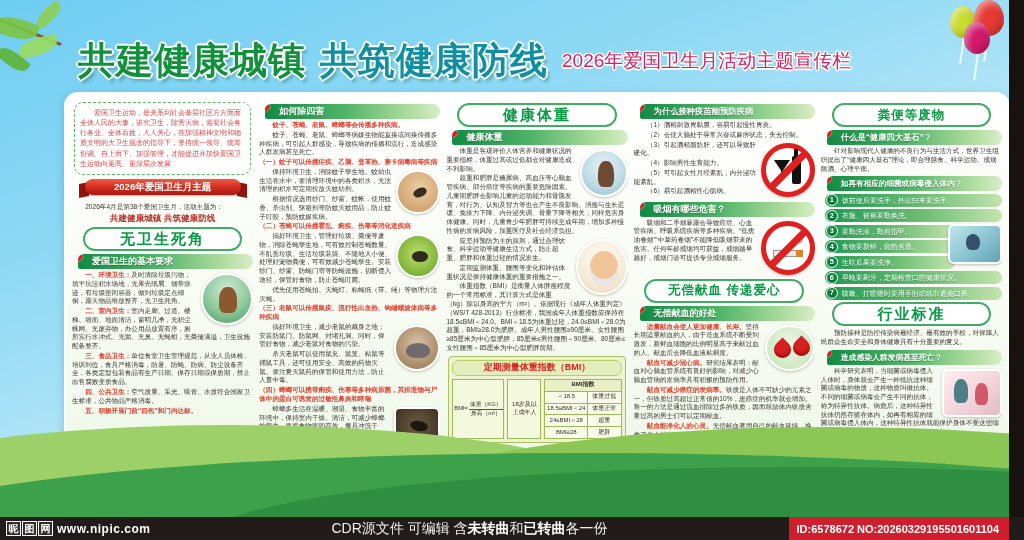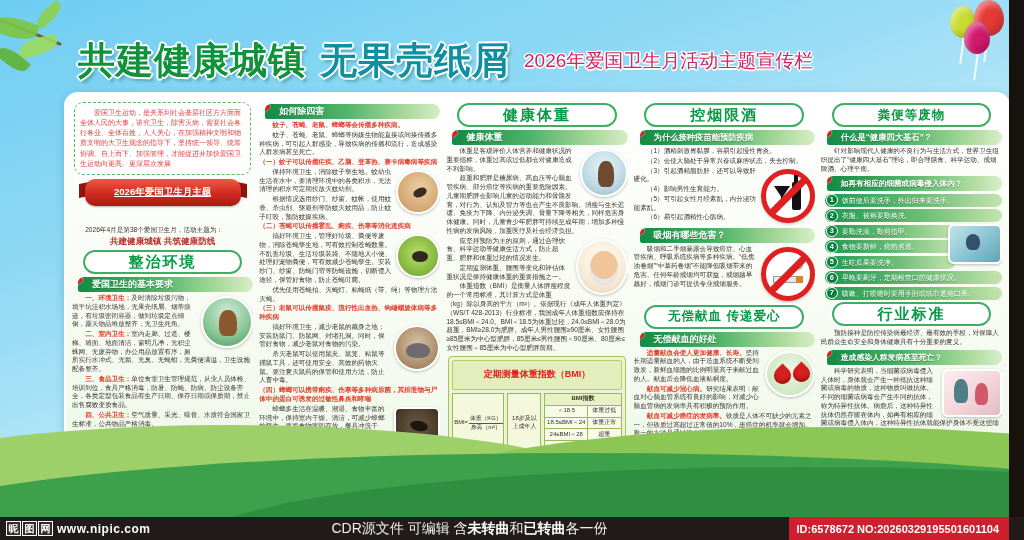--- a/index.html
+++ b/index.html
@@ -51,23 +51,23 @@
 
   
   .gbar { position:relative; margin:3px 0 2px 6px; height:15px; border-radius:8px 10px 10px 3px;
     background:linear-gradient(90deg,#118a43 0%,#4fb468 45%,#a8d99a 80%,#d8eec6 100%);
     color:#fff; font-weight:bold; font-size:9px; line-height:15px; padding-left:14px; white-space:nowrap; overflow:hidden;
     text-shadow:0 1px 1px rgba(0,60,20,.4); }
   .heart { position:absolute; left:-7px; top:-2px; font-size:15px; color:#e31b1b; text-shadow:0 0 2px #fff,0 1px 1px rgba(0,0,0,.3); font-family:"DejaVu Sans",sans-serif; }
 
   
   .introbox { border:1.5px dashed #57b85f; background:#fff; border-radius:9px; padding:5px 5px; color:#e34040; font-size:7px; line-height:1.45; text-indent:2em; margin:1px 2px 4px; }
-  .banner { position:relative; margin:2px auto 20px; width:86%; height:27px; border-radius:10px;
+  .banner { position:relative; margin:2px auto 8px; width:86%; height:16px; border-radius:10px;
     background:linear-gradient(180deg,#ef5a43 0%,#cf2a1e 55%,#a81a12 100%); color:#fff; font-weight:bold; font-size:9.5px;
-    display:flex; align-items:center; justify-content:center; box-shadow:0 1px 2px rgba(0,0,0,.3);text-decoration:underline; }
+    display:flex; align-items:center; justify-content:center; box-shadow:0 1px 2px rgba(0,0,0,.3); }
   .banner::before,.banner::after { content:""; position:absolute; top:4px; width:10px; height:14px; background:#8f150e; z-index:-1; }
   .banner::before { left:-6px; transform:skewY(-12deg); } .banner::after { right:-6px; transform:skewY(12deg); }
   .themeline { color:#b5322a; font-weight:bold; font-size:8.6px; text-align:center; margin:1px 0 3px; }
 
   
   .pic { float:right; border:2px solid #fff; box-shadow:0 1px 3px rgba(0,0,0,.25); margin:2px 0 2px 4px; position:relative; overflow:hidden; }
   .pic.circle { border-radius:50%; }
   .pic.rrect { border-radius:6px; }
   .pic-farmer { width:52px; height:52px; background:radial-gradient(circle at 50% 30%,#cfe9d8 0%,#8cc89a 55%,#4f9a5f 100%); }
   .pic-farmer::after { content:""; position:absolute; left:16px; top:12px; width:18px; height:26px; border-radius:45% 45% 30% 30%; background:#8a5a2e; }
@@ -103,21 +103,21 @@
   .nosign .cig::before { content:""; position:absolute; right:-1px; top:-1px; width:7px; height:7px; background:#d8862a; }
   .nosign .smoke { position:absolute; left:30px; top:8px; width:7px; height:10px; border-radius:50%; background:#bbb; }
 
   
   .pill { position:relative; margin:2.5px 0 2.5px 4px; min-height:13px; border-radius:8px; background:linear-gradient(90deg,#1d9a52 0%,#6cbd74 55%,#c4e4ae 100%);
     color:#fff; font-size:7px; line-height:13px; padding:0 4px 0 17px; white-space:nowrap; overflow:hidden; text-shadow:0 1px 1px rgba(0,60,20,.4); }
   .pill .num { position:absolute; left:1px; top:0.5px; width:12px; height:12px; border-radius:50%; background:#0c7f3d; border:1px solid #fff; color:#fff; font-size:7.5px; line-height:10px; text-align:center; font-weight:bold; }
 
   
   .bmi { clear:both; margin:3px 2px 0; background:#eef3cf; border:1px solid #a9c161; border-radius:4px; padding:3px; }
-  .bmi-title { color:#e02020; font-weight:bold; font-size:9px; text-align:center; background:#e4edbc; border:1px solid #b9cd6a; border-radius:2px; padding:8px 0; margin-bottom:3px; }
+  .bmi-title { color:#e02020; font-weight:bold; font-size:9px; text-align:center; background:#e4edbc; border:1px solid #b9cd6a; border-radius:7px; padding:1px 0; margin-bottom:3px; }
   .bmi-flex { display:flex; gap:3px; align-items:stretch; }
   .bmi-formula { width:52px; display:flex; align-items:center; justify-content:center; font-size:5.8px; color:#333; border:1px solid #9bb85a; background:#f4f8dd; }
   .frac { display:inline-block; text-align:center; margin-left:1px; }
   .frac .n { display:block; border-bottom:1px solid #555; padding:0 1px; }
   .bmi-agecell { width:34px; display:flex; align-items:center; justify-content:center; text-align:center; font-size:6px; border:1px solid #9bb85a; background:#f4f8dd; padding:1px; }
   .bmi-grid { flex:1; display:grid; grid-template-columns:56% 44%; border-left:1px solid #9bb85a; border-top:1px solid #9bb85a; }
   .bmi-grid div { border-right:1px solid #9bb85a; border-bottom:1px solid #9bb85a; font-size:6px; text-align:center; padding:1.5px 0; background:#f8fbe8; }
   .bmi-grid .hd { grid-column:1 / 3; font-weight:bold; background:#e9f0c6; }
 
   
@@ -152,31 +152,31 @@
   <div class="leaf leaf3"></div>
   <div class="leaf leaf4"></div>
 
   <div class="balloons">
     <div class="balloon b1" style="background:#c8dc2e"></div>
     <div class="balloon b2" style="background:#e53935"></div>
     <div class="balloon b3" style="background:#d4186c"></div>
   </div>
 
   <div class="header">
-    <span class="title"><span class="t1">共建健康城镇</span><span class="t2">无果壳纸屑</span></span><span class="subtitle">2026年爱国卫生月活动主题宣传栏</span>
+    <span class="title"><span class="t1">共建健康城镇</span><span class="t2">共筑健康防线</span></span><span class="subtitle">2026年爱国卫生月活动主题宣传栏</span>
   </div>
 
   <div class="panel">
 
     <div class="col">
       <div class="introbox">爱国卫生运动，是关系到社会基层社区方方面面全体人民的大事，讲究卫生，除害灭病，需要社会各行各业、全体百姓，人人关心，在加强精神文明和物质文明的大卫生观念的指导下，坚持统一领导、统筹协调、自上而下、加强管理，才能促进并加快爱国卫生运动向更高、更深层次发展</div>
       <div class="banner">2026年爱国卫生月主题</div>
       <p class="body">2026年4月是第38个爱国卫生月，活动主题为：</p>
       <div class="themeline">共建健康城镇  共筑健康防线</div>
-      <div class="oval">整治环境</div>
+      <div class="oval">无卫生死角</div>
       <div class="gbar"><span class="heart">❤</span><span>爱国卫生的基本要求</span></div>
       <p class="body"><span class="pic circle pic-farmer"></span><span class="redlead">一、环境卫生：</span><span>及时清除垃圾污物，填平坑洼积水场地，无果壳纸屑、烟蒂痰迹，有垃圾密闭容器，做到垃圾定点倾倒，露天物品堆放整齐，无卫生死角。</span></p>
       <p class="body"><span class="redlead">二、室内卫生：</span><span>室内走廊、过道、楼梯、墙面、地面清洁，窗明几净，无积尘蛛网、无废弃物，办公用品放置有序，厕所实行水冲式、无垢、无臭、无蝇蛆，无粪便满溢，卫生设施配备整齐。</span></p>
       <p class="body"><span class="redlead">三、食品卫生：</span><span>单位食堂卫生管理规范，从业人员体检、培训到位，食具严格消毒，防暑、防蝇、防病、防尘设备齐全，各类定型包装食品有生产日期、保存日期或保质期，禁止出售腐败变质食品。</span></p>
       <p class="body"><span class="redlead">四、公共卫生：</span><span>空气质量、采光、噪音、水质符合国家卫生标准，公共物品严格消毒。</span></p>
       <p class="body"><span class="redlead">五、</span><span class="redlead">积极开展门前“四包”和门内达标。</span></p>
     </div>
 
     <div class="col">
       <div class="gbar"><span class="heart">❤</span><span>如何除四害</span></div>
@@ -221,21 +221,20 @@
             <div>24≤BMI＜28</div>
               <div>超重</div>
             <div>BMI≥28</div>
               <div>肥胖</div>
           </div>
         </div>
       </div>
     </div>
 
     <div class="col">
-      <div class="oval">控烟限酒</div>
       <div class="gbar" style="font-size:8.3px"><span class="heart">❤</span><span>为什么接种疫苗能预防疾病</span></div>
       <p class="body">（1）酒精刺激胃黏膜，容易引起慢性胃炎。</p>
       <p class="body">（2）会使大脑处于异常兴奋或麻痹状态，失去控制。</p>
       <p class="body"><span class="nosign">
             <span class="bottle"></span>
             <span class="glass"></span>
           </span><span>（3）引起酒精脂肪肝，还可以导致肝硬化。</span></p>
       <p class="body">（4）影响男性生育能力。</p>
       <p class="body">（5）可引起女性月经紊乱，内分泌功能紊乱。</p>
       <p class="body">（6）易引起酒精性心肌病。</p>

